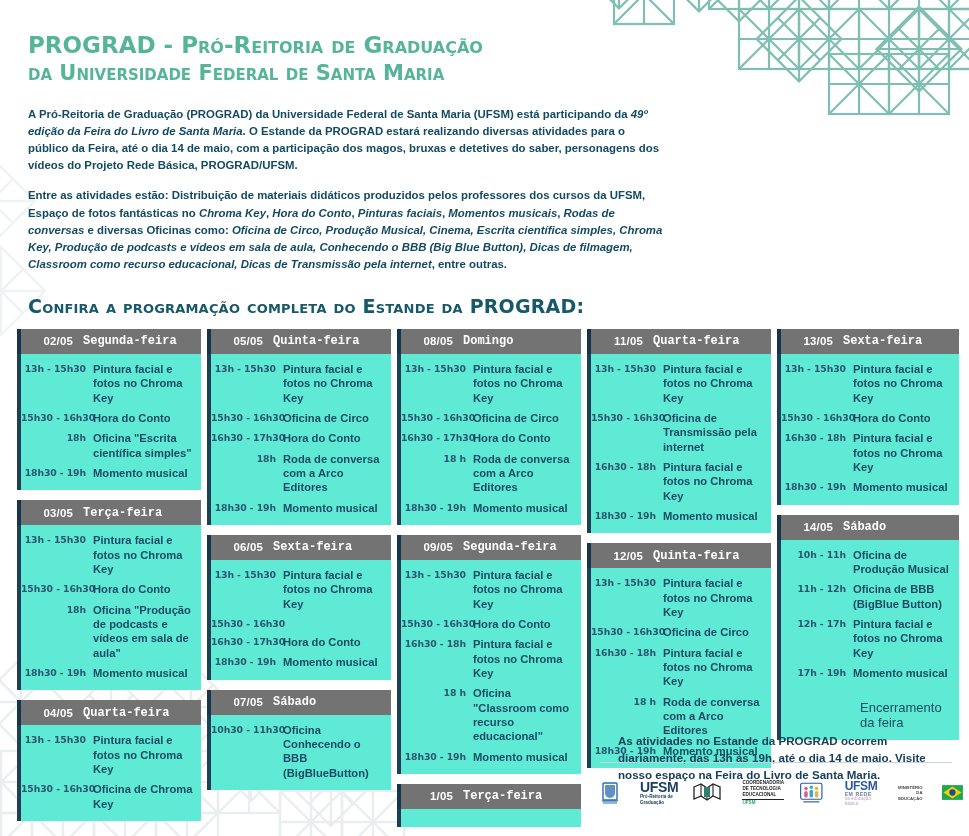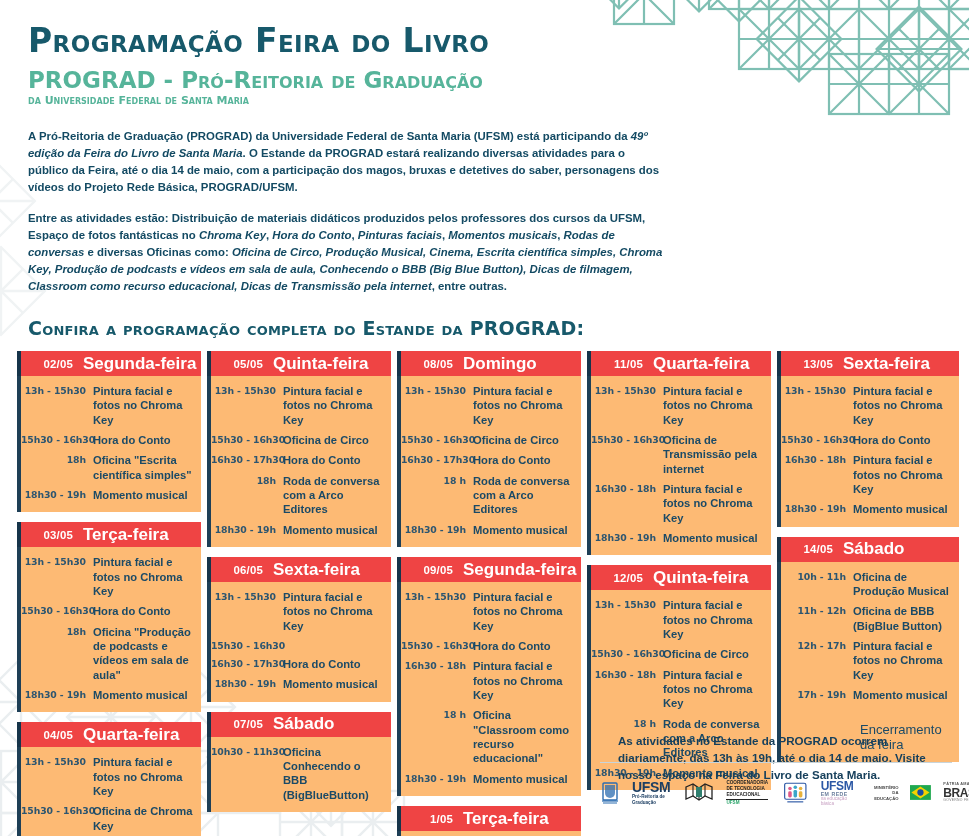--- a/index.html
+++ b/index.html
@@ -37,21 +37,21 @@
     font-family: "DejaVu Sans", sans-serif;
     font-size: 23px; font-weight: bold;
     color: #56b49a;
     font-variant: small-caps;
     line-height: 1.25;
     margin-top: 7px;
     white-space: nowrap;
   }
   .title-sub2 {
     font-family: "DejaVu Sans", sans-serif;
-    font-size: 11px; font-weight: bold;
+    font-size: 21px; font-weight: bold;
     color: #56b49a;
     font-variant: small-caps;
     line-height: 1.25;
     white-space: nowrap;
   }
 
   
   .intro { position: relative; z-index: 2; margin: 20px 0 12px 28px; width: 636px; }
   .intro p {
     font-family: "Liberation Sans", sans-serif;
@@ -82,42 +82,42 @@
     gap: 6px;
     padding: 0 12px 0 17px;
     align-items: flex-start;
   }
   .col { width: 184px; flex: 0 0 184px; display: flex; flex-direction: column; }
   .col.col5 { width: 182px; flex: 0 0 182px; }
 
   
   .card { margin-bottom: 10px; position: relative; }
   .card-head {
-    background: #ef4444;
+    background: #737373;
     color: #ffffff;
     height: 25px;
     display: flex;
     align-items: center;
     padding-left: 10px;
     border-left: 4px solid #16344a;
   }
   .card-head .date {
     font-family: "Liberation Sans", sans-serif;
     font-size: 11.4px; font-weight: bold;
     letter-spacing: 0.2px;
     min-width: 42px;
     text-align: right;
   }
   .card-head .weekday {
-    font-family: Liberation Sans, sans-serif;
-    font-size: 17px; font-weight: bold;
+    font-family: Liberation Mono, monospace;
+    font-size: 12px; font-weight: bold;
     margin-left: 10px;
   }
   .card-body {
-    background: #fdba74;
+    background: #5eead4;
     border-left: 4px solid #1e3f56;
     padding: 8px 4px 10px 0;
   }
   .row { display: flex; margin-bottom: 6px; align-items: flex-start; }
   .row:last-child { margin-bottom: 0; }
   .row .time {
     font-family: "DejaVu Sans", sans-serif;
     font-size: 9.3px;
     font-weight: bold;
     color: #2c5570;
@@ -160,21 +160,21 @@
     left: 600px; top: 762px; width: 352px; height: 1px;
     background: #c8d4da; z-index: 3;
   }
   .logos {
     position: absolute;
     left: 600px; top: 768px;
     width: 360px; height: 50px;
     display: flex; align-items: center; gap: 14px;
     z-index: 3;
   }
-  .logo { display: flex; align-items: center; gap: 12px; }
+  .logo { display: flex; align-items: center; gap: 20px; }
   .logo-txt { line-height: 1.0; }
   .ufsm-word {
     font-family: "Liberation Sans", sans-serif;
     font-size: 14px; font-weight: bold; color: #1d3f63; letter-spacing: -0.3px;
   }
   .ufsm-sub {
     font-family: "Liberation Sans", sans-serif;
     font-size: 4.6px; font-weight: bold; color: #1d3f63; line-height: 1.25;
   }
   .cte-txt {
@@ -257,21 +257,20 @@
       <g id="tile3">
         <rect x="0" y="0" width="62" height="62" fill="none" stroke="#f0f3f4" stroke-width="2.4"></rect>
         <path d="M0 0 L62 62 M62 0 L0 62 M31 0 L31 62 M0 31 L62 31" fill="none" stroke="#f0f3f4" stroke-width="2.4"></path>
       </g>
     </defs>
     <use href="#tile3" x="20" y="20" transform="rotate(45 51 51)"></use>
     <use href="#tile3" x="30" y="110" transform="rotate(45 61 141)"></use>
   </svg>
 
   <div class="header">
-    <div class="title-main">Programação Feira do Livro</div>
     <div class="title-sub">PROGRAD - Pró-Reitoria de Graduação</div>
     <div class="title-sub2">da Universidade Federal de Santa Maria</div>
   </div>
 
   <div class="intro">
     <p><span>A Pró-Reitoria de Graduação (PROGRAD) da Universidade Federal de Santa Maria (UFSM) está participando da </span><em>49º edição da Feira do Livro de Santa Maria</em><span>. O Estande da PROGRAD estará realizando diversas atividades para o público da Feira, até o dia 14 de maio, com a participação dos magos, bruxas e detetives do saber, personagens dos vídeos do Projeto Rede Básica, PROGRAD/UFSM.</span></p>
     <p><span>Entre as atividades estão: Distribuição de materiais didáticos produzidos pelos professores dos cursos da UFSM, Espaço de fotos fantásticas no </span><em>Chroma Key</em><span>, </span><em>Hora do Conto</em><span>, </span><em>Pinturas faciais</em><span>, </span><em>Momentos musicais</em><span>, </span><em>Rodas de conversas</em><span> e diversas Oficinas como:  </span><em>Oficina de Circo, Produção Musical, Cinema, Escrita científica simples, Chroma Key, Produção de podcasts e vídeos em sala de aula, Conhecendo o BBB (Big Blue Button), Dicas de filmagem, Classroom como recurso educacional, Dicas de Transmissão pela internet</em><span>, entre outras.</span></p>
   </div>
 
   <div class="section-title">Confira a programação completa do Estande da PROGRAD:</div>

